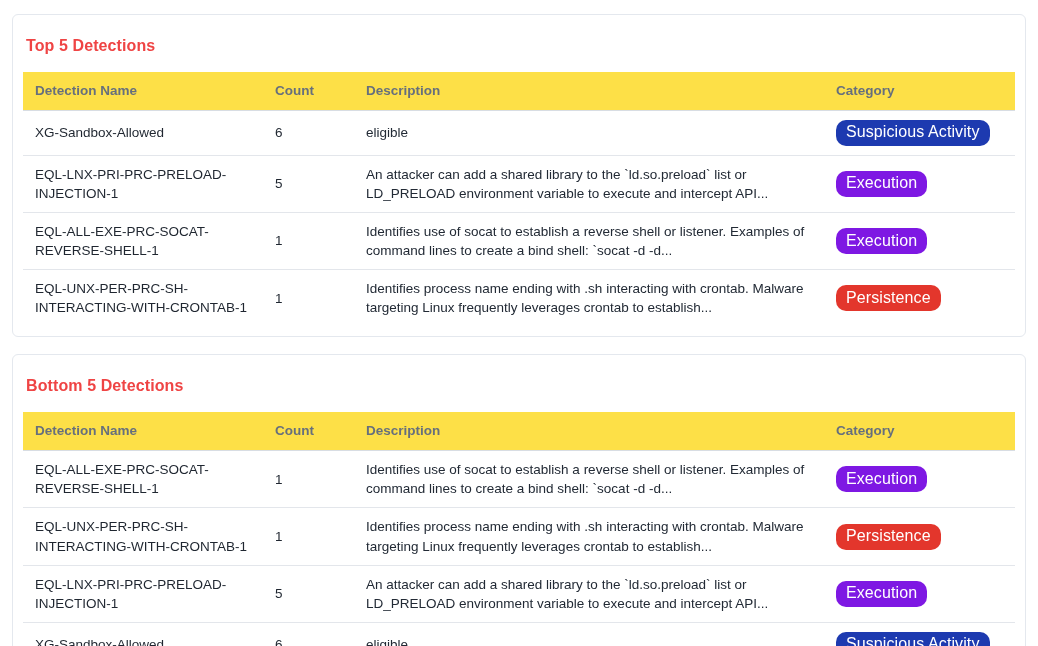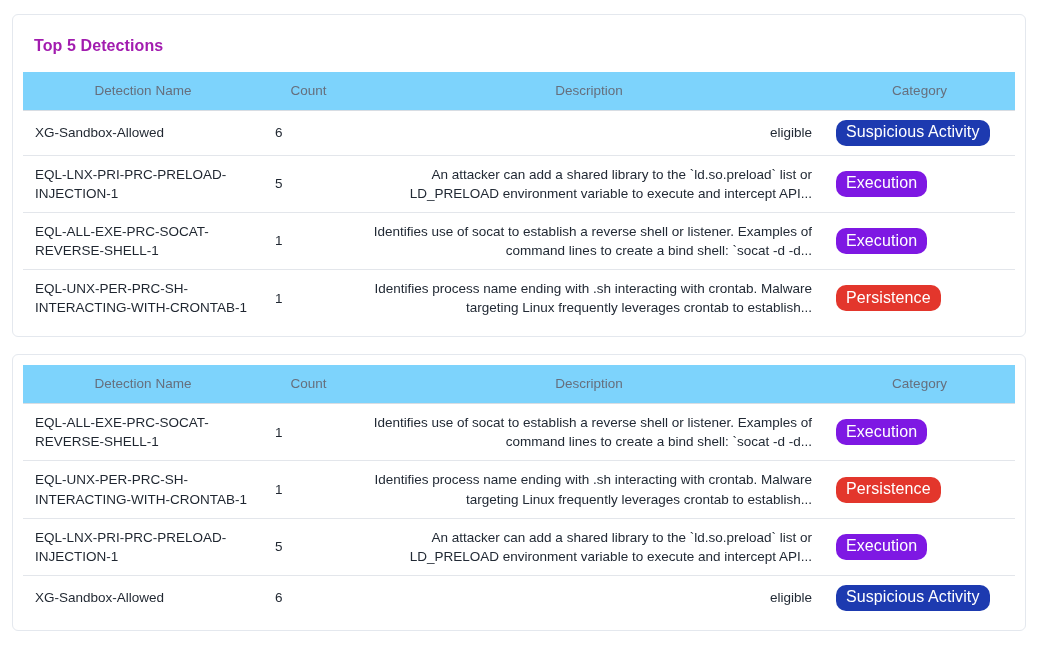--- a/index.html
+++ b/index.html
@@ -17,53 +17,52 @@
     background: #ffffff;
     border: 1.5px solid #e4e8ee;
     border-radius: 6px;
     padding: 10px;
   }
   .card.top-card { margin-top: 14px; }
   .card.bottom-card { margin-top: 17px; }
   .card-title {
     font-size: 16px;
     font-weight: 700;
-    color: #a21caf;
+    color: #ef4444;
     padding: 12px 4px 17px 3px;
     letter-spacing: 0.1px;
-    margin-left: 8px;
   }
   table.detections {
     width: 100%;
     border-collapse: collapse;
     table-layout: fixed;
   }
   col.c-name { width: 240px; }
   col.c-count { width: 91px; }
   col.c-desc { width: 470px; }
   thead th {
-    background: #7dd3fc;
+    background: #fde047;
     color: #666f7d;
     font-size: 13.5px;
-    font-weight: 400;
-    text-align: center;
+    font-weight: 700;
+    text-align: left;
     padding: 10px 12px;
     border-bottom: 1px solid #d8dde3;
     line-height: 1.3;
   }
   tbody td {
     font-size: 13.5px;
     color: #1f2630;
     padding: 9px 12px;
     border-bottom: 1px solid #e3e6eb;
     vertical-align: middle;
     line-height: 1.42;
   }
   tbody tr:last-child td { border-bottom: none; }
-  td.desc-cell { color: #222a35; text-align: right; }
+  td.desc-cell { color: #222a35; }
   .badge {
     display: inline-block;
     color: #ffffff;
     font-size: 16px;
     font-weight: 500;
     line-height: 1.25;
     padding: 2.5px 10px 3.5px 10px;
     border-radius: 10px;
     white-space: nowrap;
     letter-spacing: 0.1px;
@@ -124,20 +123,21 @@
           <td class="desc-cell">Identifies process name ending with .sh interacting with crontab. Malware targeting Linux frequently leverages crontab to establish...</td>
           <td class="cat-cell">
             <span class="badge" style="background: rgb(227, 54, 44);">Persistence</span>
           </td>
         </tr>
       </tbody>
   </table>
 </section>
 
 <section class="card bottom-card">
+  <div class="card-title">Bottom 5 Detections</div>
   <table class="detections">
     <colgroup>
         <col class="c-name">
         <col class="c-count">
         <col class="c-desc">
         <col class="c-cat">
       </colgroup>
     <thead>
       <tr>
         <th>Detection Name</th>

